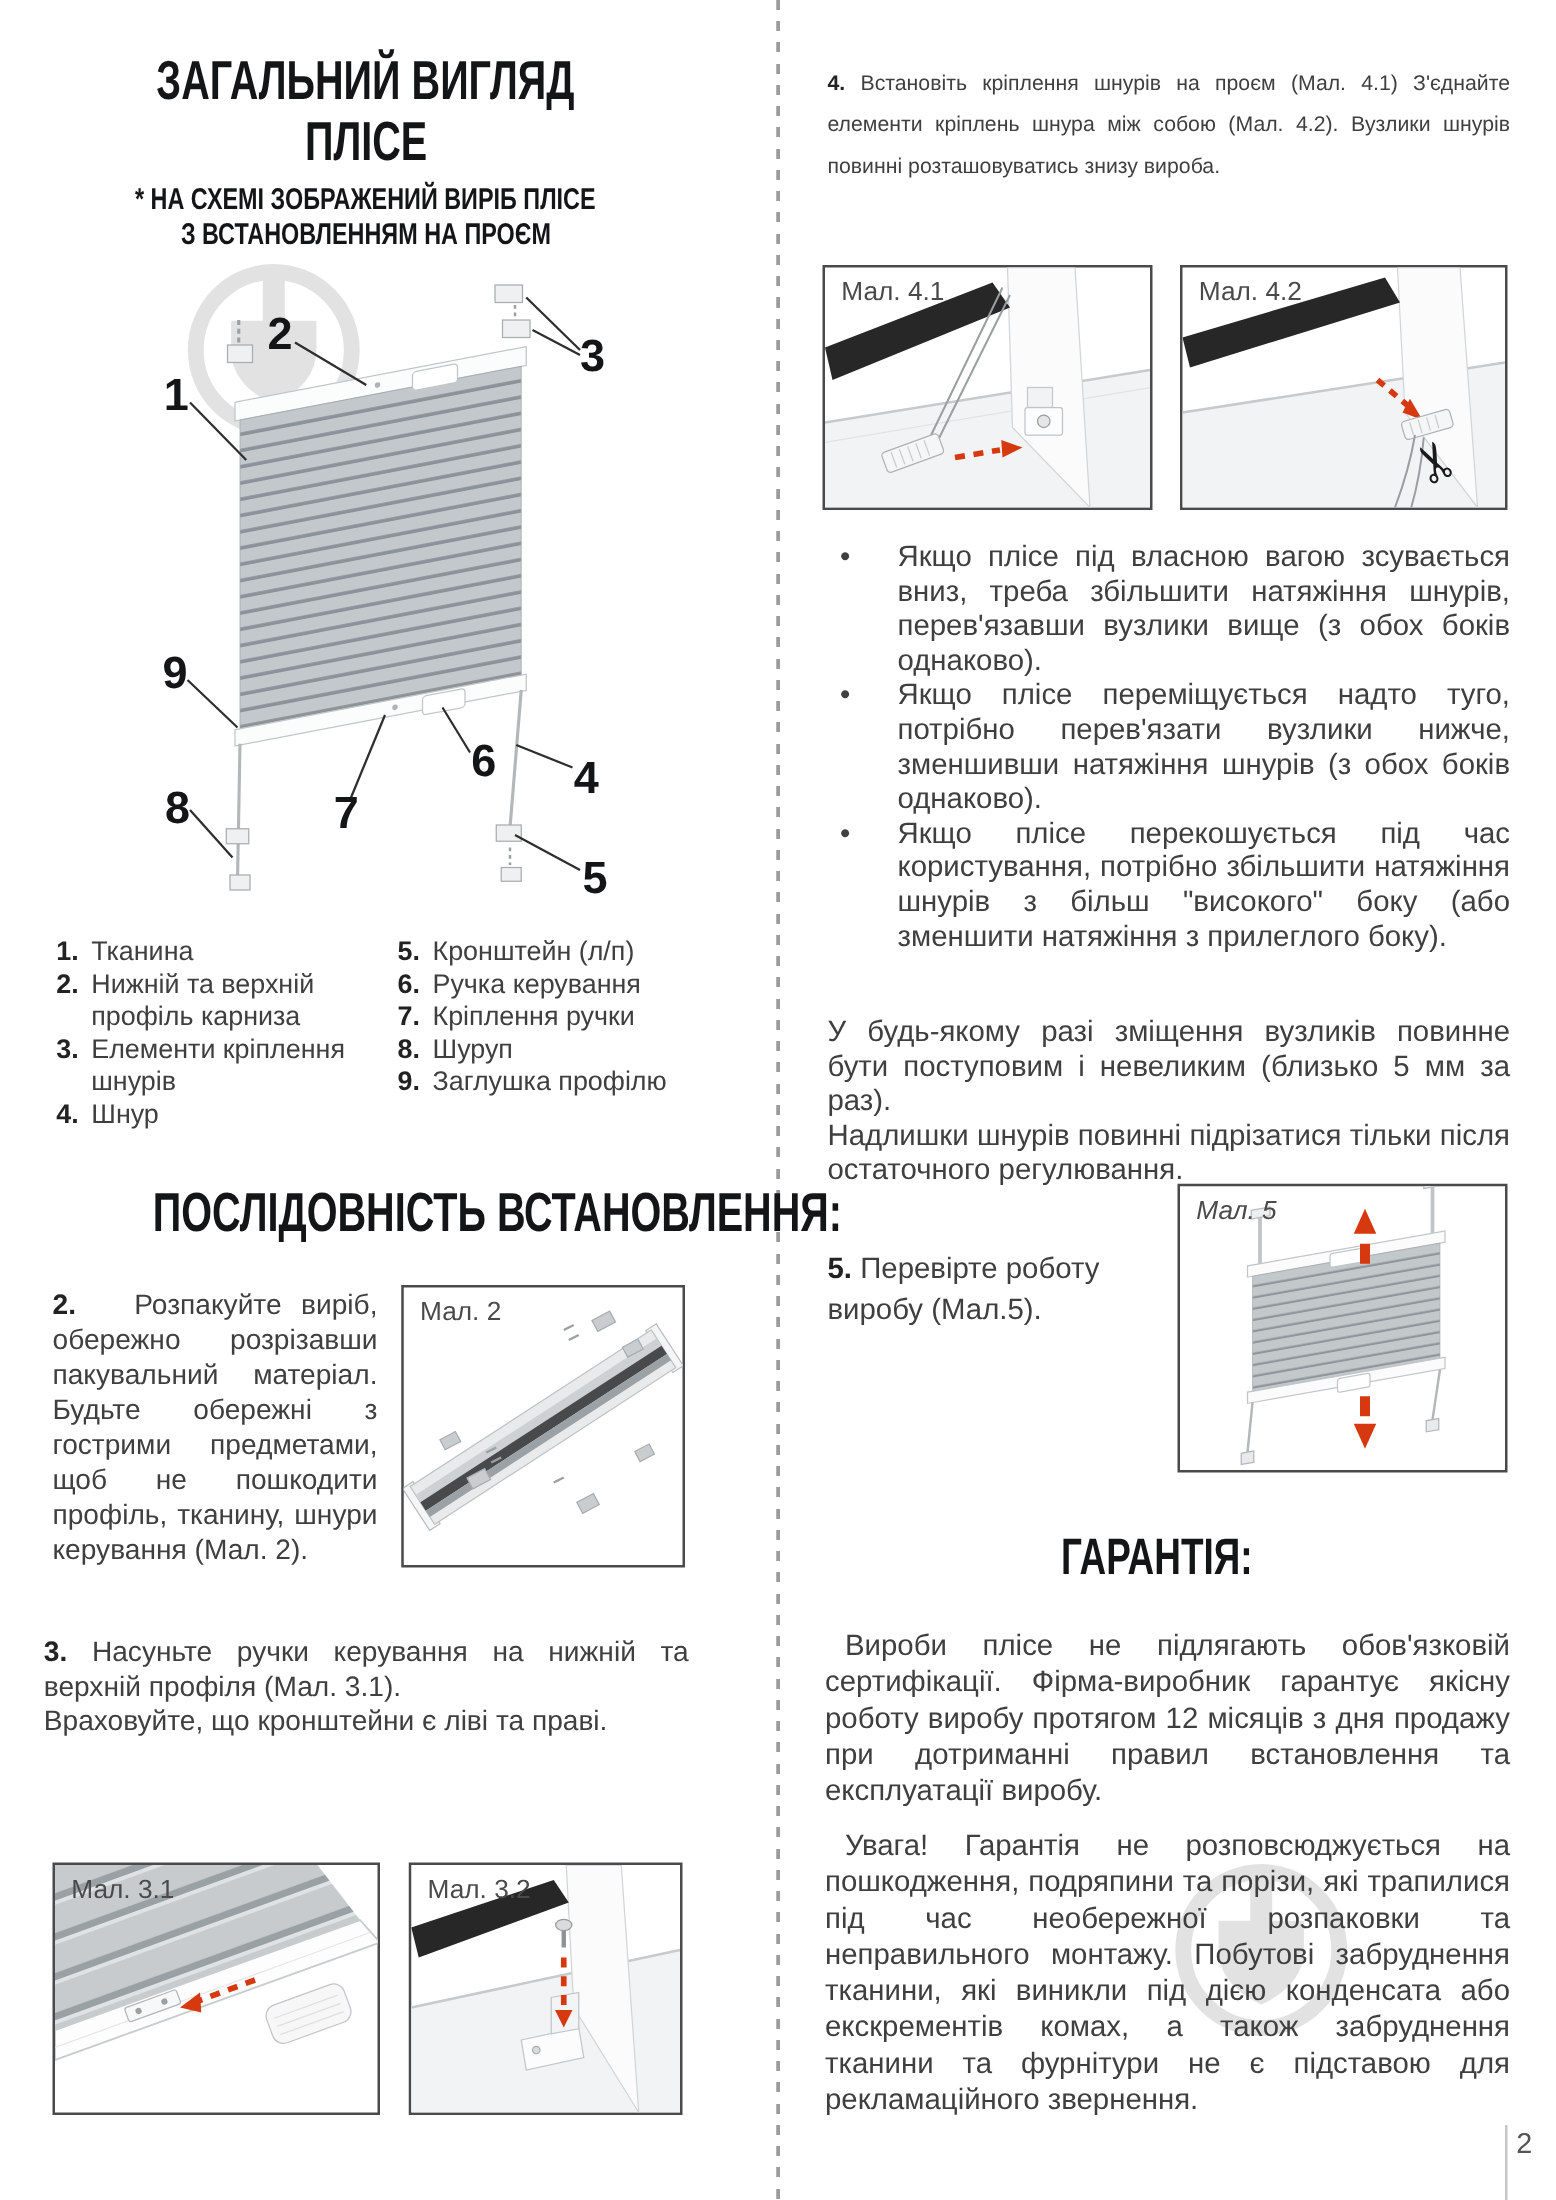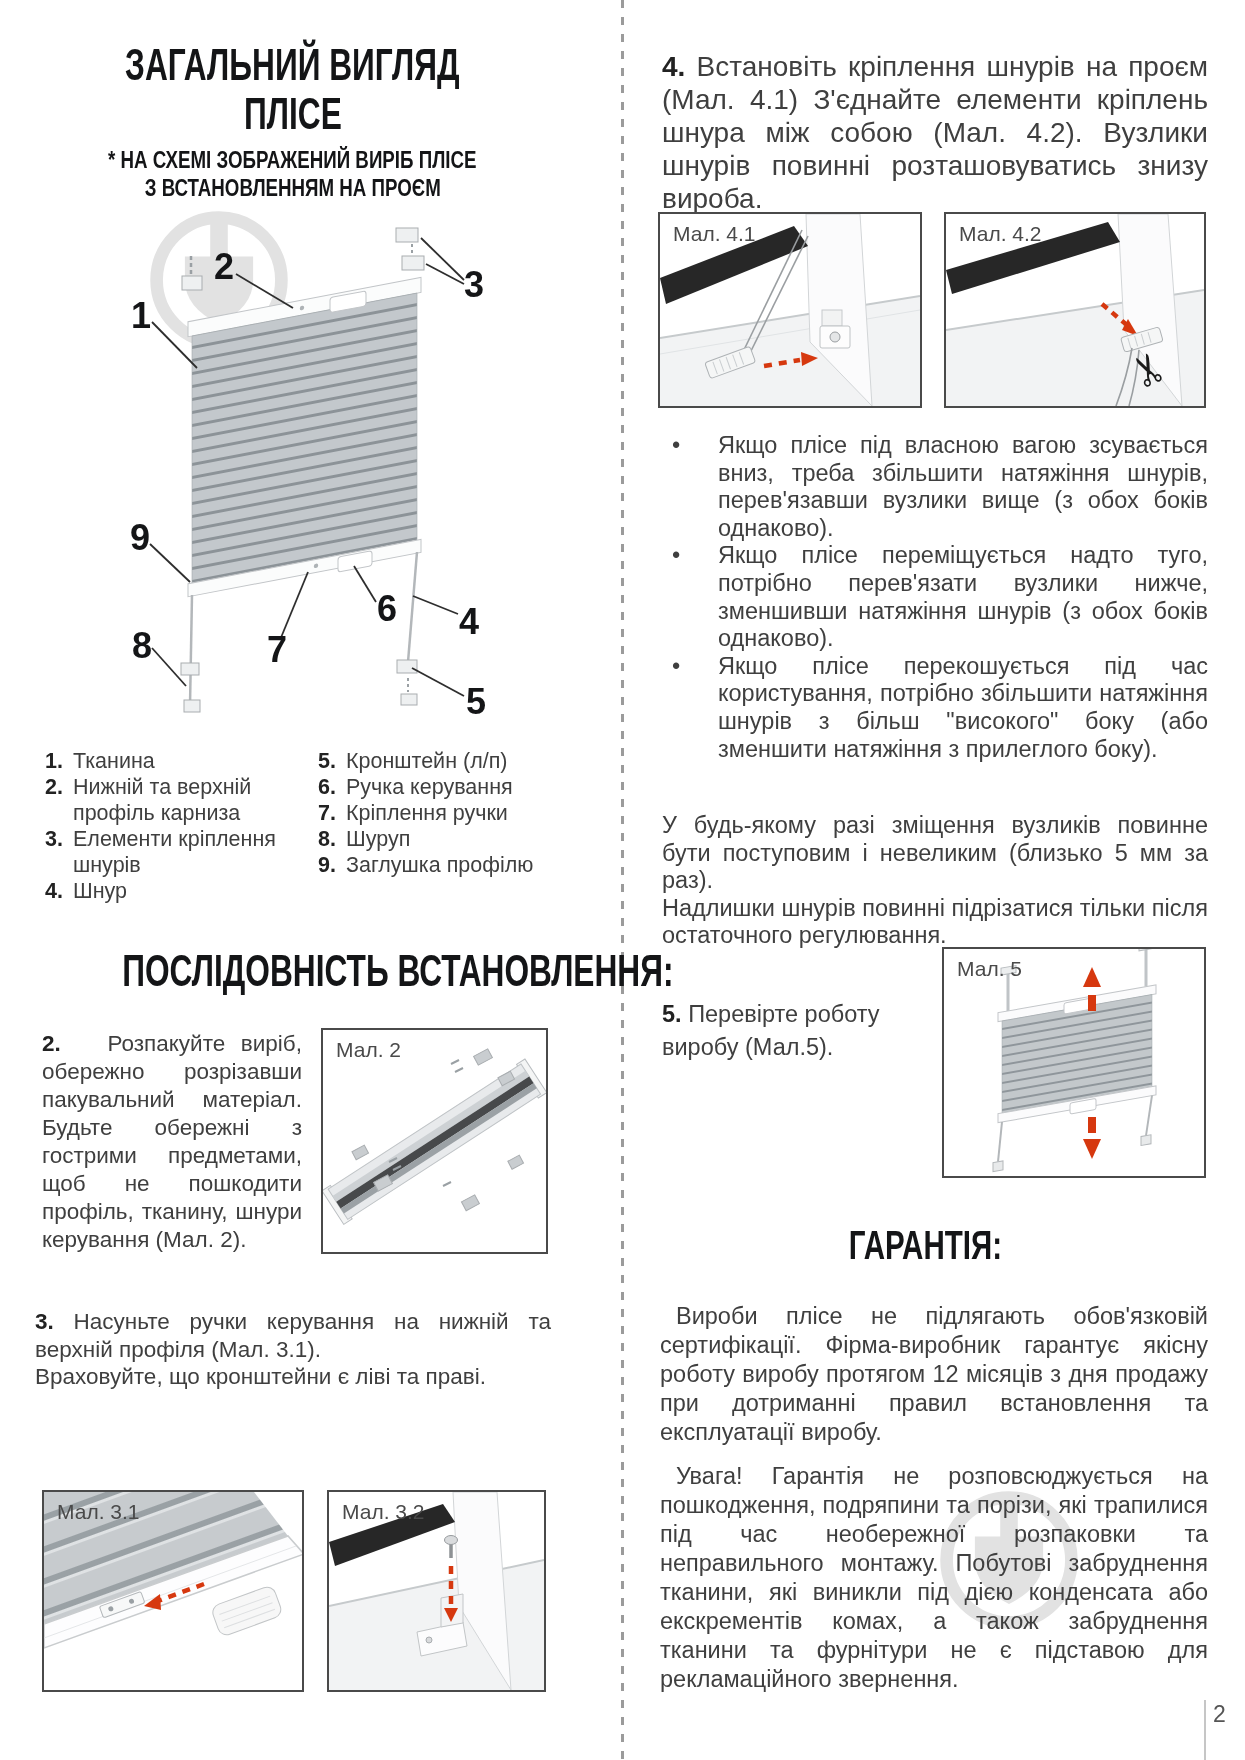--- a/index.html
+++ b/index.html
@@ -268,21 +268,21 @@
         <line x1="122" y1="48" x2="122" y2="66" stroke="#8e9295" stroke-width="3.5"></line>
         <ellipse cx="122" cy="48" rx="6.5" ry="4.5" fill="#d9dbdd" stroke="#979b9e"></ellipse>
       </g>
       <g>
         <line x1="122" y1="74" x2="122" y2="116" stroke="#d6380f" stroke-width="4.5" stroke-dasharray="8 7"></line>
         <polygon points="115,116 129,116 122,130" fill="#d6380f"></polygon>
       </g>
     </svg>
   </div>
 
-  <div class="abs jp txt z1" style="left:662px;top:50px;width:546px;font-size:28px;line-height:33px;">
+  <div class="abs jp txt z1" style="left:662px;top:50px;width:546px;font-size:17px;line-height:33px;">
     <span class="stepnum">4.</span> <span>Встановіть кріплення шнурів на проєм (Мал. 4.1) З'єднайте елементи кріплень шнура між собою (Мал. 4.2). Вузлики шнурів повинні розташовуватись знизу вироба.</span>
   </div>
 
   <div class="figbox z1" style="left:658px;top:212px;width:264px;height:196px;">
     <div class="figlabel">Мал. 4.1</div>
     <svg width="260" height="192" viewBox="0 0 260 192">
       <polygon points="0,124 260,82 260,192 0,192" fill="#f2f3f4"></polygon>
       <line x1="0" y1="124" x2="260" y2="82" stroke="#c6cacc" stroke-width="2"></line>
       <line x1="0" y1="140" x2="260" y2="96" stroke="#e0e3e5"></line>
       <polygon points="146,0 200,0 212,192 150,128" fill="#fbfbfc" stroke="#d2d5d7"></polygon>
@@ -345,21 +345,21 @@
 
   <div class="abs txt z1" style="left:662px;top:812px;width:546px;font-size:23.5px;line-height:27.6px;">
     <div class="jp">У будь-якому разі зміщення вузликів повинне бути поступовим і невеликим (близько 5 мм за раз).</div>
     <div class="jp">Надлишки шнурів повинні підрізатися тільки після остаточного регулювання.</div>
   </div>
 
   <div class="abs txt z1" style="left:662px;top:998px;width:250px;font-size:23.5px;line-height:33px;">
     <span class="stepnum">5.</span> <span>Перевірте роботу виробу (Мал.5).</span>
   </div>
 
-  <div class="figbox z1" style="left:942px;top:947px;width:264px;height:231px;">
+  <div class="figbox z1" style="left:942px;top:947px;width:264px;height:231px;font-style:italic;">
     <div class="figlabel">Мал. 5</div>
     <svg width="260" height="227" viewBox="0 0 260 227">
       <defs>
         <pattern id="pleats5" width="10" height="9" patternUnits="userSpaceOnUse">
           <rect x="0" y="0" width="10" height="7" fill="#c3c8cb"></rect>
           <rect x="0" y="7" width="10" height="2" fill="#8f969b"></rect>
         </pattern>
       </defs>
       <g transform="translate(58,72) skewY(-10)">
         <line x1="6" y1="-9" x2="6" y2="-46" stroke="#c0c4c7" stroke-width="3"></line>

